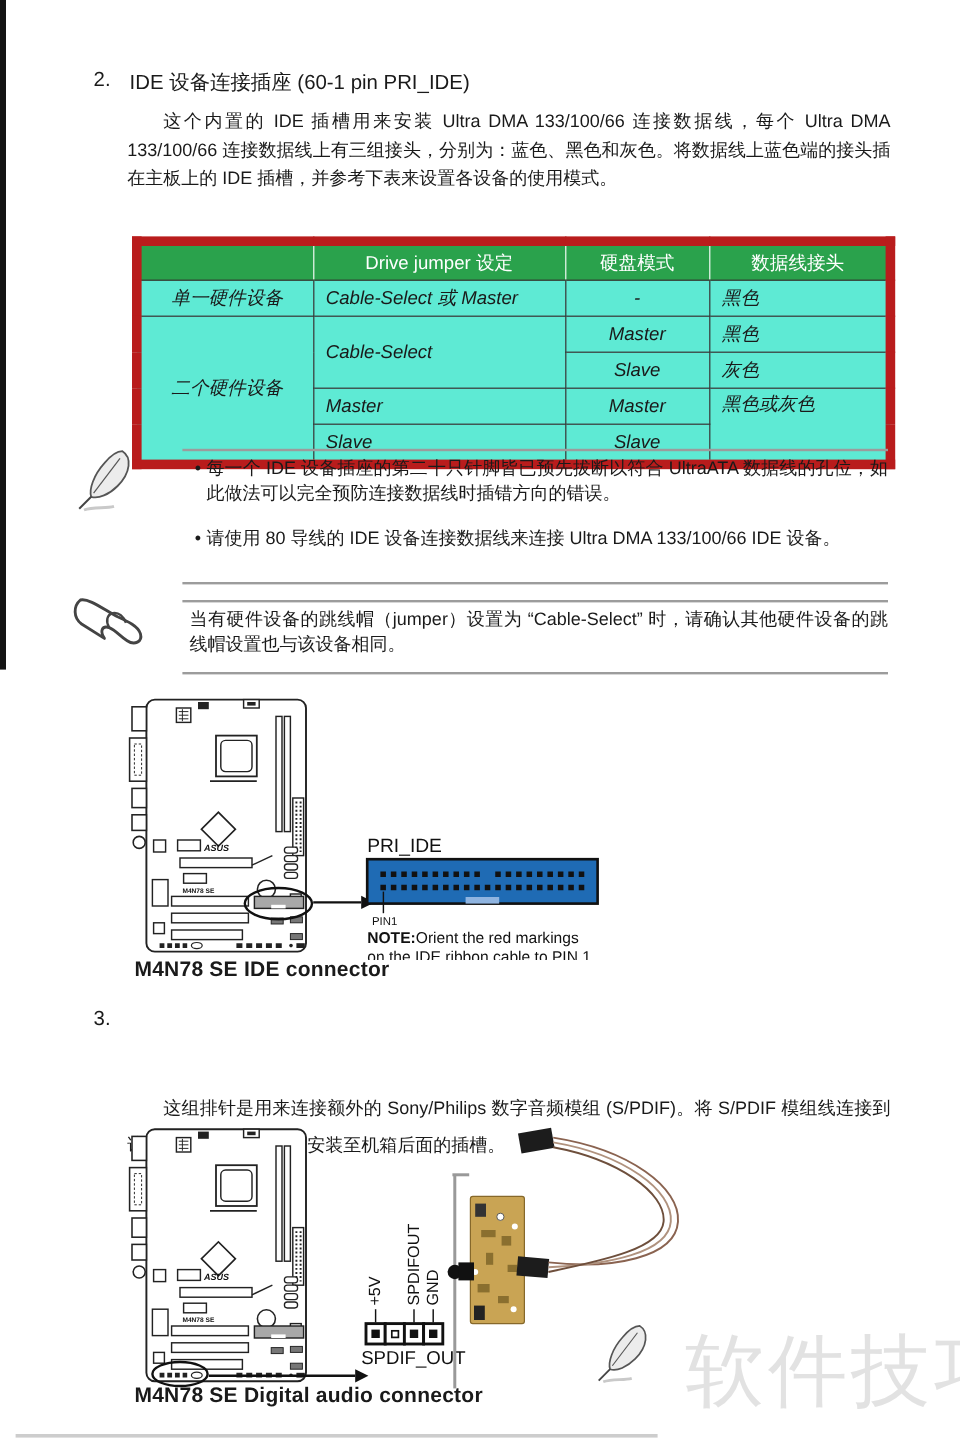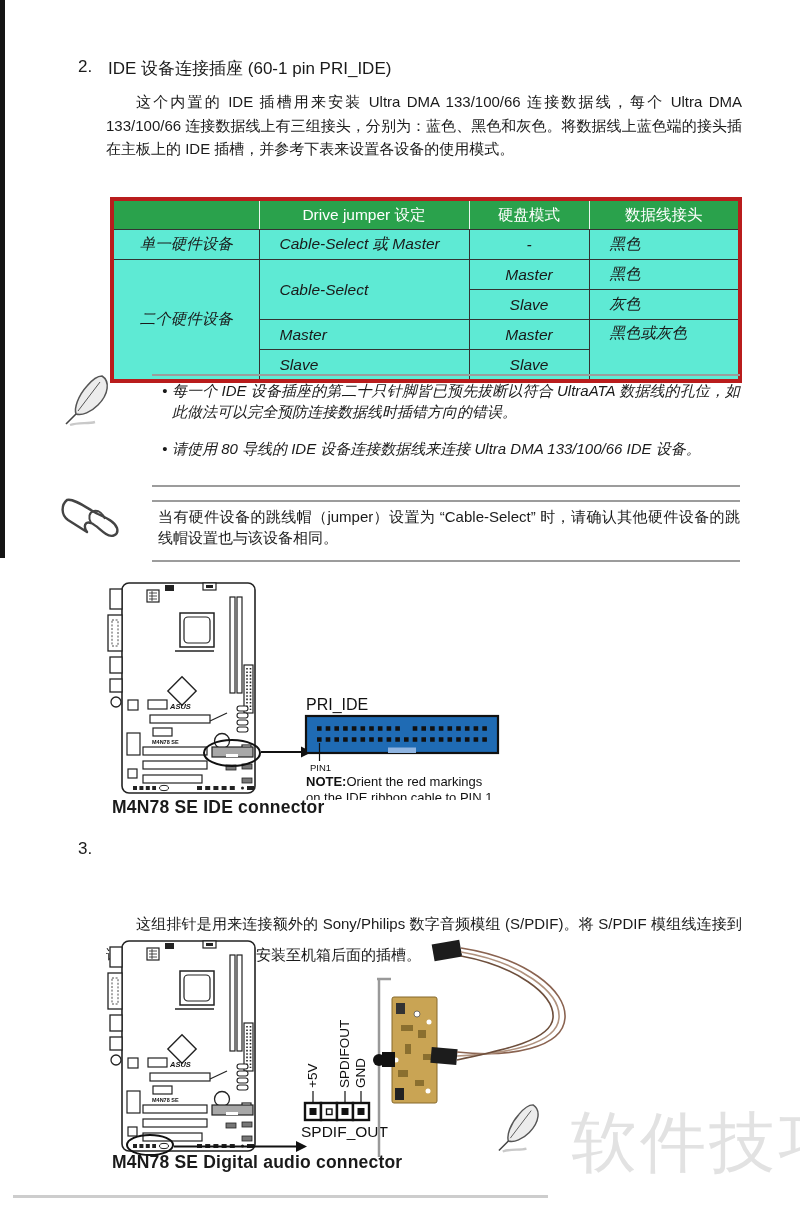--- a/index.html
+++ b/index.html
@@ -14,36 +14,36 @@
   .sec-title{ position:absolute; left:108px; font-size:17px; }
   .body-text{
     position:absolute; left:106px; width:636px; margin:0;
     font-size:15px; line-height:23.5px; text-align:justify; text-justify:inter-character;
     text-indent:2em;
   }
   
   .jt {
     position:absolute; left:110px; top:197px; width:628px;
     border-collapse:collapse; table-layout:fixed;
-    border:4px solid #b91c1c; font-size:15.5px;
+    border:8px solid #b91c1c; font-size:15.5px;
   }
   .jt th {
     background:#2aa24c; color:#fff; font-weight:normal; height:26px;
     border-bottom:1.5px solid #333; text-align:center;
   }
   .jt th + th { border-left:1px solid rgba(255,255,255,.9); }
   .jt td { border:1.2px solid #333; height:27px; background:#5eead4;font-style:italic; }
   .c-center { text-align:center; }
-  .c-left   { text-align:left; padding-left:20px; }
+  .c-left   { text-align:left; padding-left:10px; }
   
   .rule { position:absolute; left:152px; width:588px; height:1.5px; background:#9c9c9c; }
   .note-block { position:absolute; left:158px; width:582px; font-size:15px; line-height:20.5px; text-align:justify; }
   .bullet-item { display:flex; }
   .bullet-mark { width:14px; flex:0 0 14px; text-align:center; }
-  .bullet-body { flex:1;font-style:italic; }
+  .bullet-body { flex:1; }
   .caption { position:absolute; font-size:17.5px; font-weight:bold; letter-spacing:.2px;text-align:center; }
   .watermark {
     position:absolute; left:571px; top:1098px; font-size:66px; letter-spacing:3px;
     color:#e2e2e2; white-space:nowrap;
   }
   .bottom-rule { position:absolute; left:13px; top:1195px; width:535px; height:3px; background:#cdcdcd; }
   svg text { font-family:"Liberation Sans","DejaVu Sans",sans-serif; }
 </style>
 </head>
 <body>

